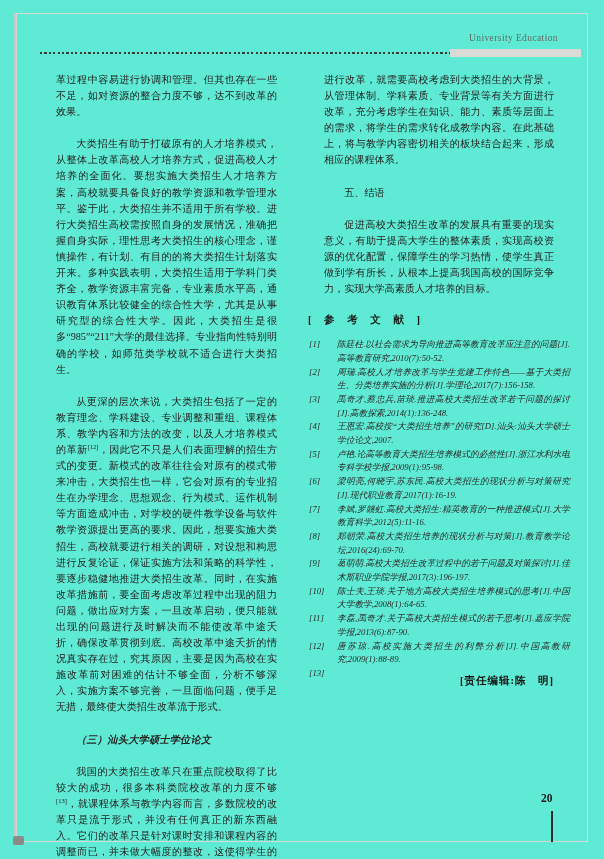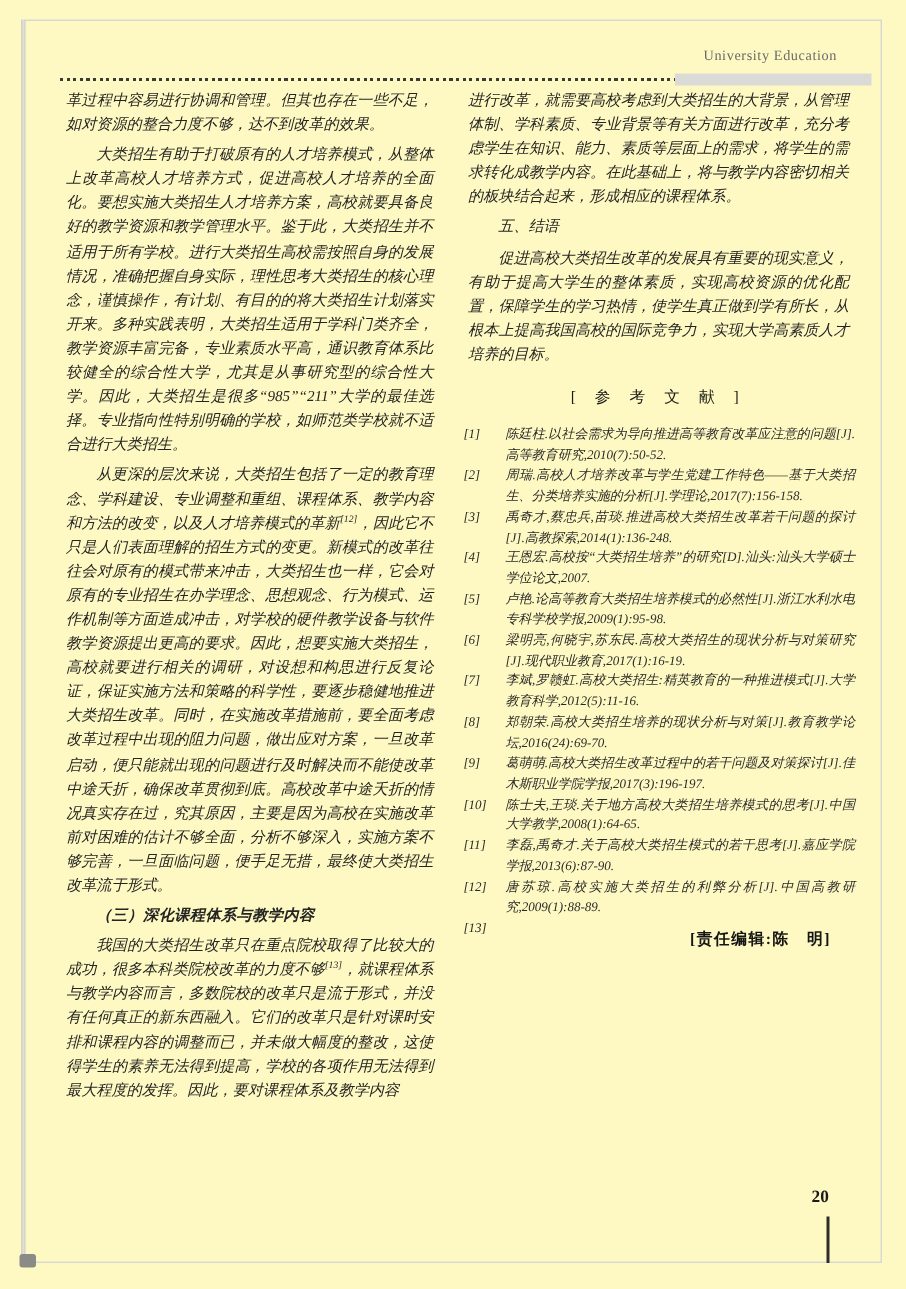--- a/index.html
+++ b/index.html
@@ -1,19 +1,19 @@
 <!DOCTYPE html>
 <html><head>
 <meta charset="utf-8">
 <style>
   html,body{margin:0;padding:0;background:#ffffff;}
   .page{
     position:relative;
     width:604px;height:859px;
-    background:#fef9c3;
+    background:#5eead4;
     overflow:hidden;
     font-family:"Liberation Serif","DejaVu Serif",serif;
     color:#1e1e1e;
   }
   
   .scan-frame{
     position:absolute;left:16px;top:13px;right:16px;bottom:17px;
     border:1px solid #d8d8d5;
     pointer-events:none;
   }
@@ -36,41 +36,40 @@
   }
   .header-bar{
     position:absolute;left:450px;top:49px;width:131px;height:8px;
     background:#dadad7;
   }
   
   .col{position:absolute;top:56px;}
   .col-left{left:40px;width:253px;}
   .col-right{left:308px;width:262px;}
   .body-text p{
-    margin:4px;
+    margin:16px;
     font-size:10.1px;line-height:16.1px;
     text-align:justify;text-indent:2em;
     color:#242422;
-    font-style:italic;
   }
   .body-text p.no-indent{text-indent:0;}
   .sub-heading{
     margin:0;font-size:10.1px;line-height:16.1px;
     font-weight:bold;font-style:italic;
     text-indent:2em;letter-spacing:.3px;color:#161614;
   }
   .section-heading{
     margin:0;font-size:10.1px;line-height:16.1px;
     text-indent:2em;color:#242422;
   }
   sup.cite{font-size:6.5px;line-height:0;vertical-align:4px;}
   
   .ref-title{
     margin:13px 0 11px 0;
-    text-align:center;font-weight:normal;
+    font-weight:bold;
     font-size:10.5px;letter-spacing:5px;color:#1a1a18;
   }
   .ref-list{list-style:none;margin:0;padding:0;}
   .ref-item{
     position:relative;margin:0;padding-left:29px;
     font-size:8.7px;line-height:13.7px;
     font-style:italic;text-align:justify;color:#2a2a28;
   }
   .ref-label{position:absolute;left:1px;top:0;font-style:italic;}
   .editor-note{
@@ -98,21 +97,21 @@
   <div class="scan-blot"></div>
 
   <div class="journal-name">University Education</div>
   <div class="header-rule"></div>
   <div class="header-bar"></div>
 
   <div class="col col-left body-text">
     <p class="no-indent">革过程中容易进行协调和管理。但其也存在一些不足，如对资源的整合力度不够，达不到改革的效果。</p>
     <p>大类招生有助于打破原有的人才培养模式，从整体上改革高校人才培养方式，促进高校人才培养的全面化。要想实施大类招生人才培养方案，高校就要具备良好的教学资源和教学管理水平。鉴于此，大类招生并不适用于所有学校。进行大类招生高校需按照自身的发展情况，准确把握自身实际，理性思考大类招生的核心理念，谨慎操作，有计划、有目的的将大类招生计划落实开来。多种实践表明，大类招生适用于学科门类齐全，教学资源丰富完备，专业素质水平高，通识教育体系比较健全的综合性大学，尤其是从事研究型的综合性大学。因此，大类招生是很多“985”“211”大学的最佳选择。专业指向性特别明确的学校，如师范类学校就不适合进行大类招生。</p>
     <p><span>从更深的层次来说，大类招生包括了一定的教育理念、学科建设、专业调整和重组、课程体系、教学内容和方法的改变，以及人才培养模式的革新</span><sup class="cite">[12]</sup><span>，因此它不只是人们表面理解的招生方式的变更。新模式的改革往往会对原有的模式带来冲击，大类招生也一样，它会对原有的专业招生在办学理念、思想观念、行为模式、运作机制等方面造成冲击，对学校的硬件教学设备与软件教学资源提出更高的要求。因此，想要实施大类招生，高校就要进行相关的调研，对设想和构思进行反复论证，保证实施方法和策略的科学性，要逐步稳健地推进大类招生改革。同时，在实施改革措施前，要全面考虑改革过程中出现的阻力问题，做出应对方案，一旦改革启动，便只能就出现的问题进行及时解决而不能使改革中途夭折，确保改革贯彻到底。高校改革中途夭折的情况真实存在过，究其原因，主要是因为高校在实施改革前对困难的估计不够全面，分析不够深入，实施方案不够完善，一旦面临问题，便手足无措，最终使大类招生改革流于形式。</span></p>
-    <p class="sub-heading">（三）深化课程体系与教学内容</p>
+    <p class="sub-heading">（三）汕头大学硕士学位论文</p>
     <p><span>我国的大类招生改革只在重点院校取得了比较大的成功，很多本科类院校改革的力度不够</span><sup class="cite">[13]</sup><span>，就课程体系与教学内容而言，多数院校的改革只是流于形式，并没有任何真正的新东西融入。它们的改革只是针对课时安排和课程内容的调整而已，并未做大幅度的整改，这使得学生的素养无法得到提高，学校的各项作用无法得到最大程度的发挥。因此，要对课程体系及教学内容</span></p>
   </div>
 
   <div class="col col-right body-text">
     <p class="no-indent">进行改革，就需要高校考虑到大类招生的大背景，从管理体制、学科素质、专业背景等有关方面进行改革，充分考虑学生在知识、能力、素质等层面上的需求，将学生的需求转化成教学内容。在此基础上，将与教学内容密切相关的板块结合起来，形成相应的课程体系。</p>
     <p class="section-heading">五、结语</p>
     <p>促进高校大类招生改革的发展具有重要的现实意义，有助于提高大学生的整体素质，实现高校资源的优化配置，保障学生的学习热情，使学生真正做到学有所长，从根本上提高我国高校的国际竞争力，实现大学高素质人才培养的目标。</p>
 
     <div class="ref-title">[ 参 考 文 献 ]</div>
 

